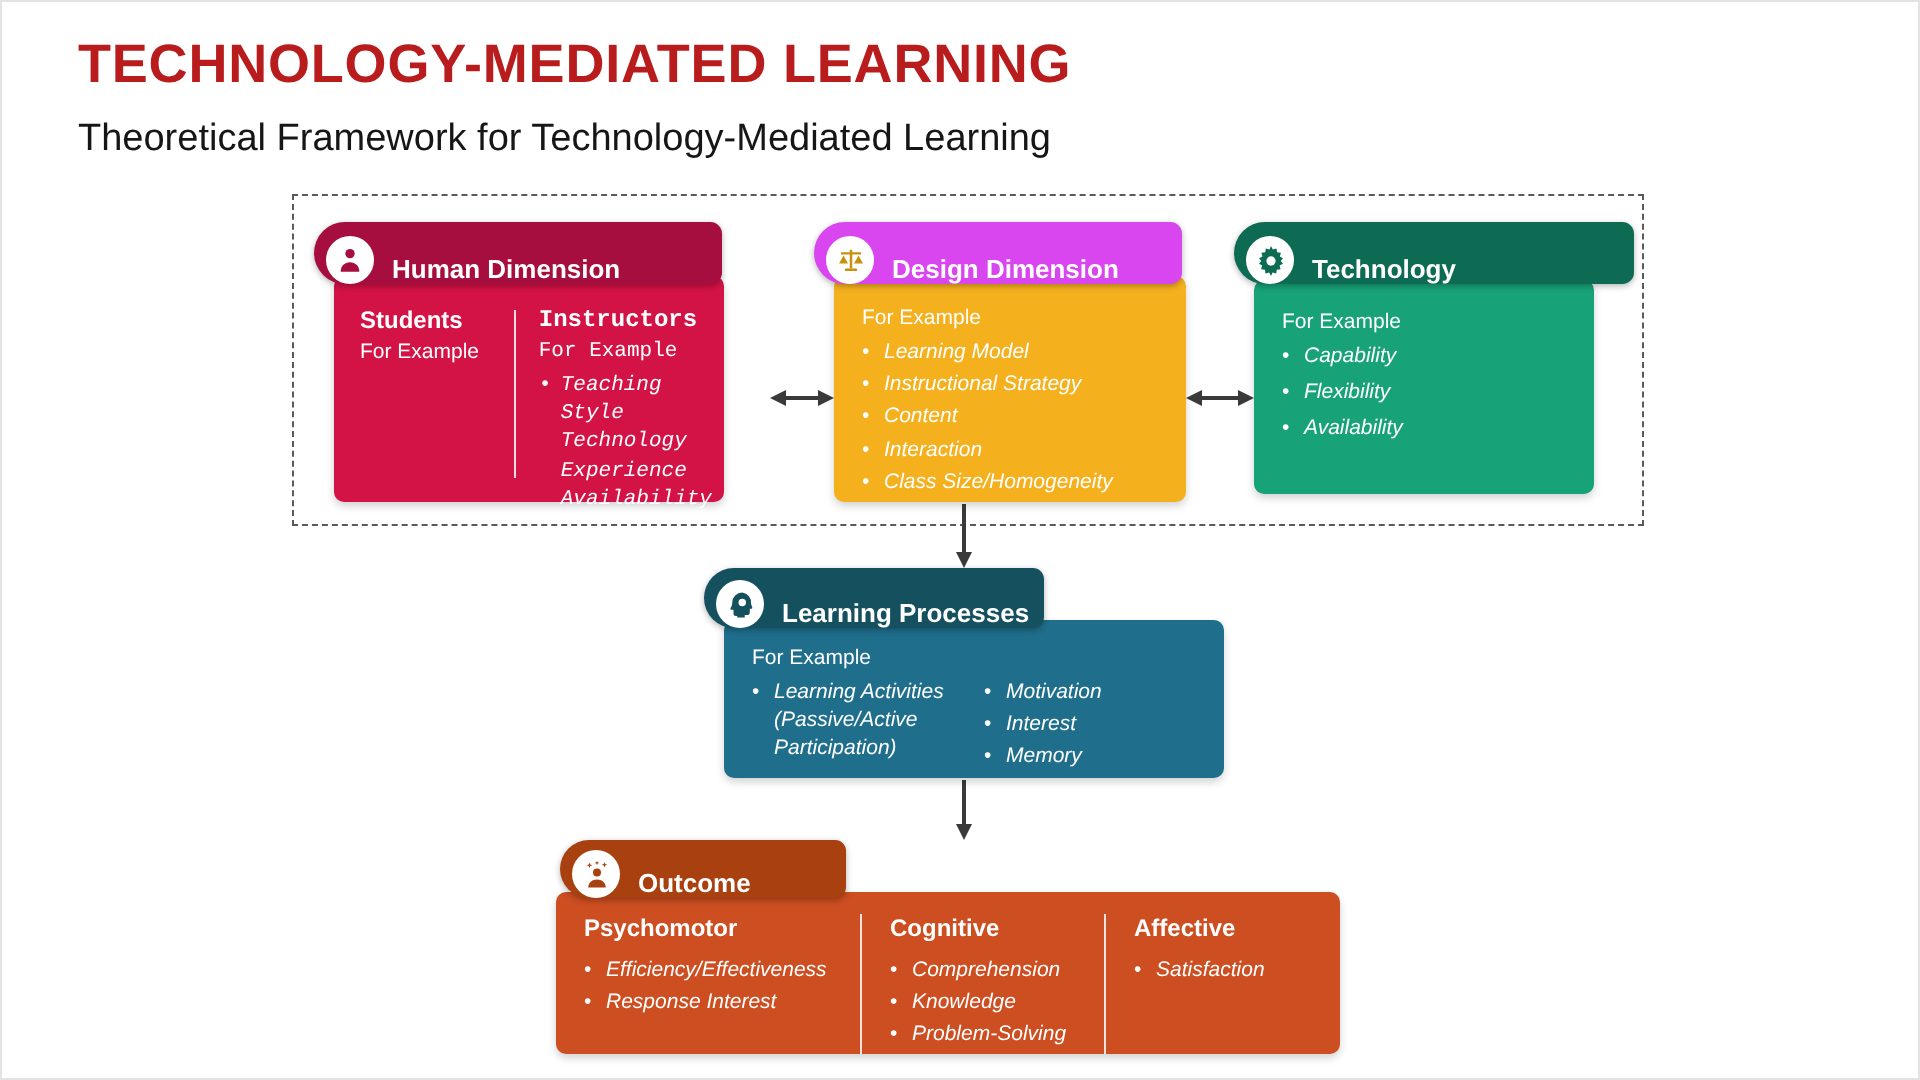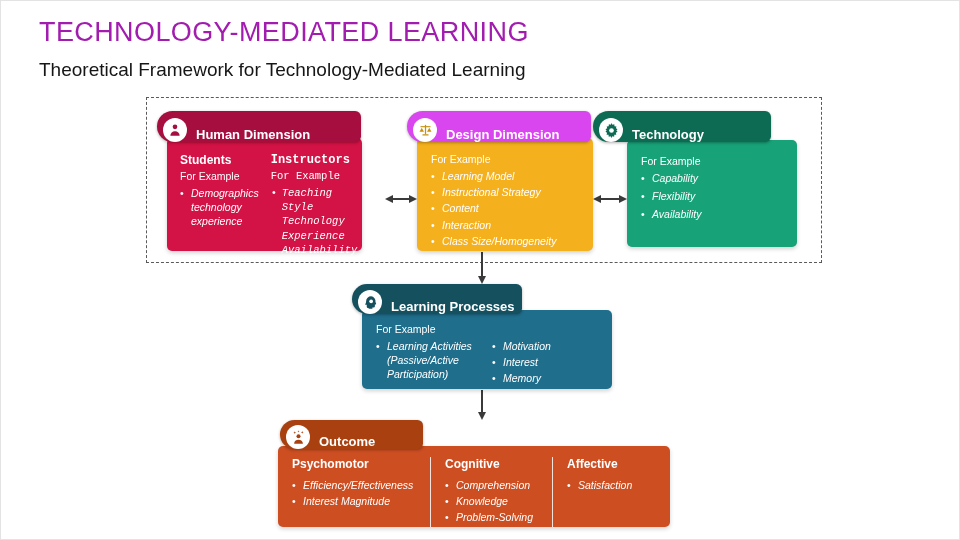--- a/index.html
+++ b/index.html
@@ -1,22 +1,22 @@
 <!DOCTYPE html>
 <html><head>
 <meta charset="utf-8">
 <style>
   html,body{margin:0;padding:0;background:#ffffff;}
   .canvas{
     position:relative;width:960px;height:540px;background:#ffffff;
     font-family:"Liberation Sans", sans-serif;overflow:hidden;border:1px solid #e3e3e3;box-sizing:border-box;
   }
   .page-title{
-    position:absolute;left:38px;top:16px;font-size:27px;font-weight:400;
-    color:#a21caf;letter-spacing:.4px;margin:0;
+    position:absolute;left:38px;top:16px;font-size:27px;font-weight:700;
+    color:#b91c1c;letter-spacing:.4px;margin:0;
   }
   .page-subtitle{
     position:absolute;left:38px;top:58px;font-size:19px;font-weight:400;
     color:#161616;margin:0;
   }
   .dashed-frame{
     position:absolute;left:145px;top:96px;width:676px;height:166px;
     border:1.5px dashed #5a5a5a;box-sizing:border-box;
   }
   
@@ -50,21 +50,21 @@
   .human-body{left:166px;top:137px;width:195px;height:113px;background:#D31245;display:flex;padding-top:15px;}
   .human-col1{padding-left:13px;width:100px;box-sizing:border-box;}
   .human-col2{padding-left:12px;padding-right:6px;flex:1;font-family:Liberation Mono, monospace;}
 
   
   .design-hdr{left:406px;top:110px;width:184px;background:#d946ef;}
   .design-hdr .circle{color:#C6920E;}
   .design-body{left:416px;top:137px;width:176px;height:113px;background:#F5B01E;padding:15px 8px 0 14px;}
 
   
-  .tech-hdr{left:592px;top:110px;width:178px;background:#0C6B52;}
+  .tech-hdr{left:616px;top:110px;width:200px;background:#0C6B52;}
   .tech-hdr .circle{color:#0C6B52;}
   .tech-body{left:626px;top:139px;width:170px;height:107px;background:#17A278;padding:15px 8px 0 14px;}
   .tech-body ul.bul li{margin-bottom:4px;}
 
   
   .learn-hdr{left:351px;top:283px;width:170px;height:30px;background:#14505E;}
   .learn-hdr .circle{color:#14505E;}
   .learn-body{left:361px;top:309px;width:250px;height:79px;background:#1F6E8C;padding:13px 8px 0 14px;}
   .learn-cols{display:flex;}
   .learn-left{width:116px;}
@@ -89,23 +89,20 @@
 
   <h1 class="page-title">TECHNOLOGY-MEDIATED LEARNING</h1>
   <h2 class="page-subtitle">Theoretical Framework for Technology-Mediated Learning</h2>
 
   <div class="dashed-frame"></div>
 
   <div class="body-card human-body">
     <div class="human-col1">
       <div class="col-h">Students</div>
       <div class="fe">For Example</div>
-      <ul class="bul">
-        <li>Demographics technology experience</li>
-      </ul>
     </div>
     <div class="vdiv"></div>
     <div class="human-col2">
       <div class="col-h">Instructors</div>
       <div class="fe">For Example</div>
       <ul class="bul">
         <li>Teaching Style Technology Experience Availability</li>
       </ul>
     </div>
   </div>
@@ -181,21 +178,21 @@
         </svg>
     </span>
     <span>Learning Processes</span>
   </div>
 
   <div class="body-card outcome-body">
     <div class="outcome-col outcome-col1">
       <div class="col-h">Psychomotor</div>
       <ul class="bul">
         <li>Efficiency/Effectiveness</li>
-        <li>Interest Magnitude</li>
+        <li>Response Interest</li>
       </ul>
     </div>
     <div class="outcome-col outcome-col2">
       <div class="col-h">Cognitive</div>
       <ul class="bul">
         <li>Comprehension</li>
         <li>Knowledge</li>
         <li>Problem-Solving</li>
       </ul>
     </div>

